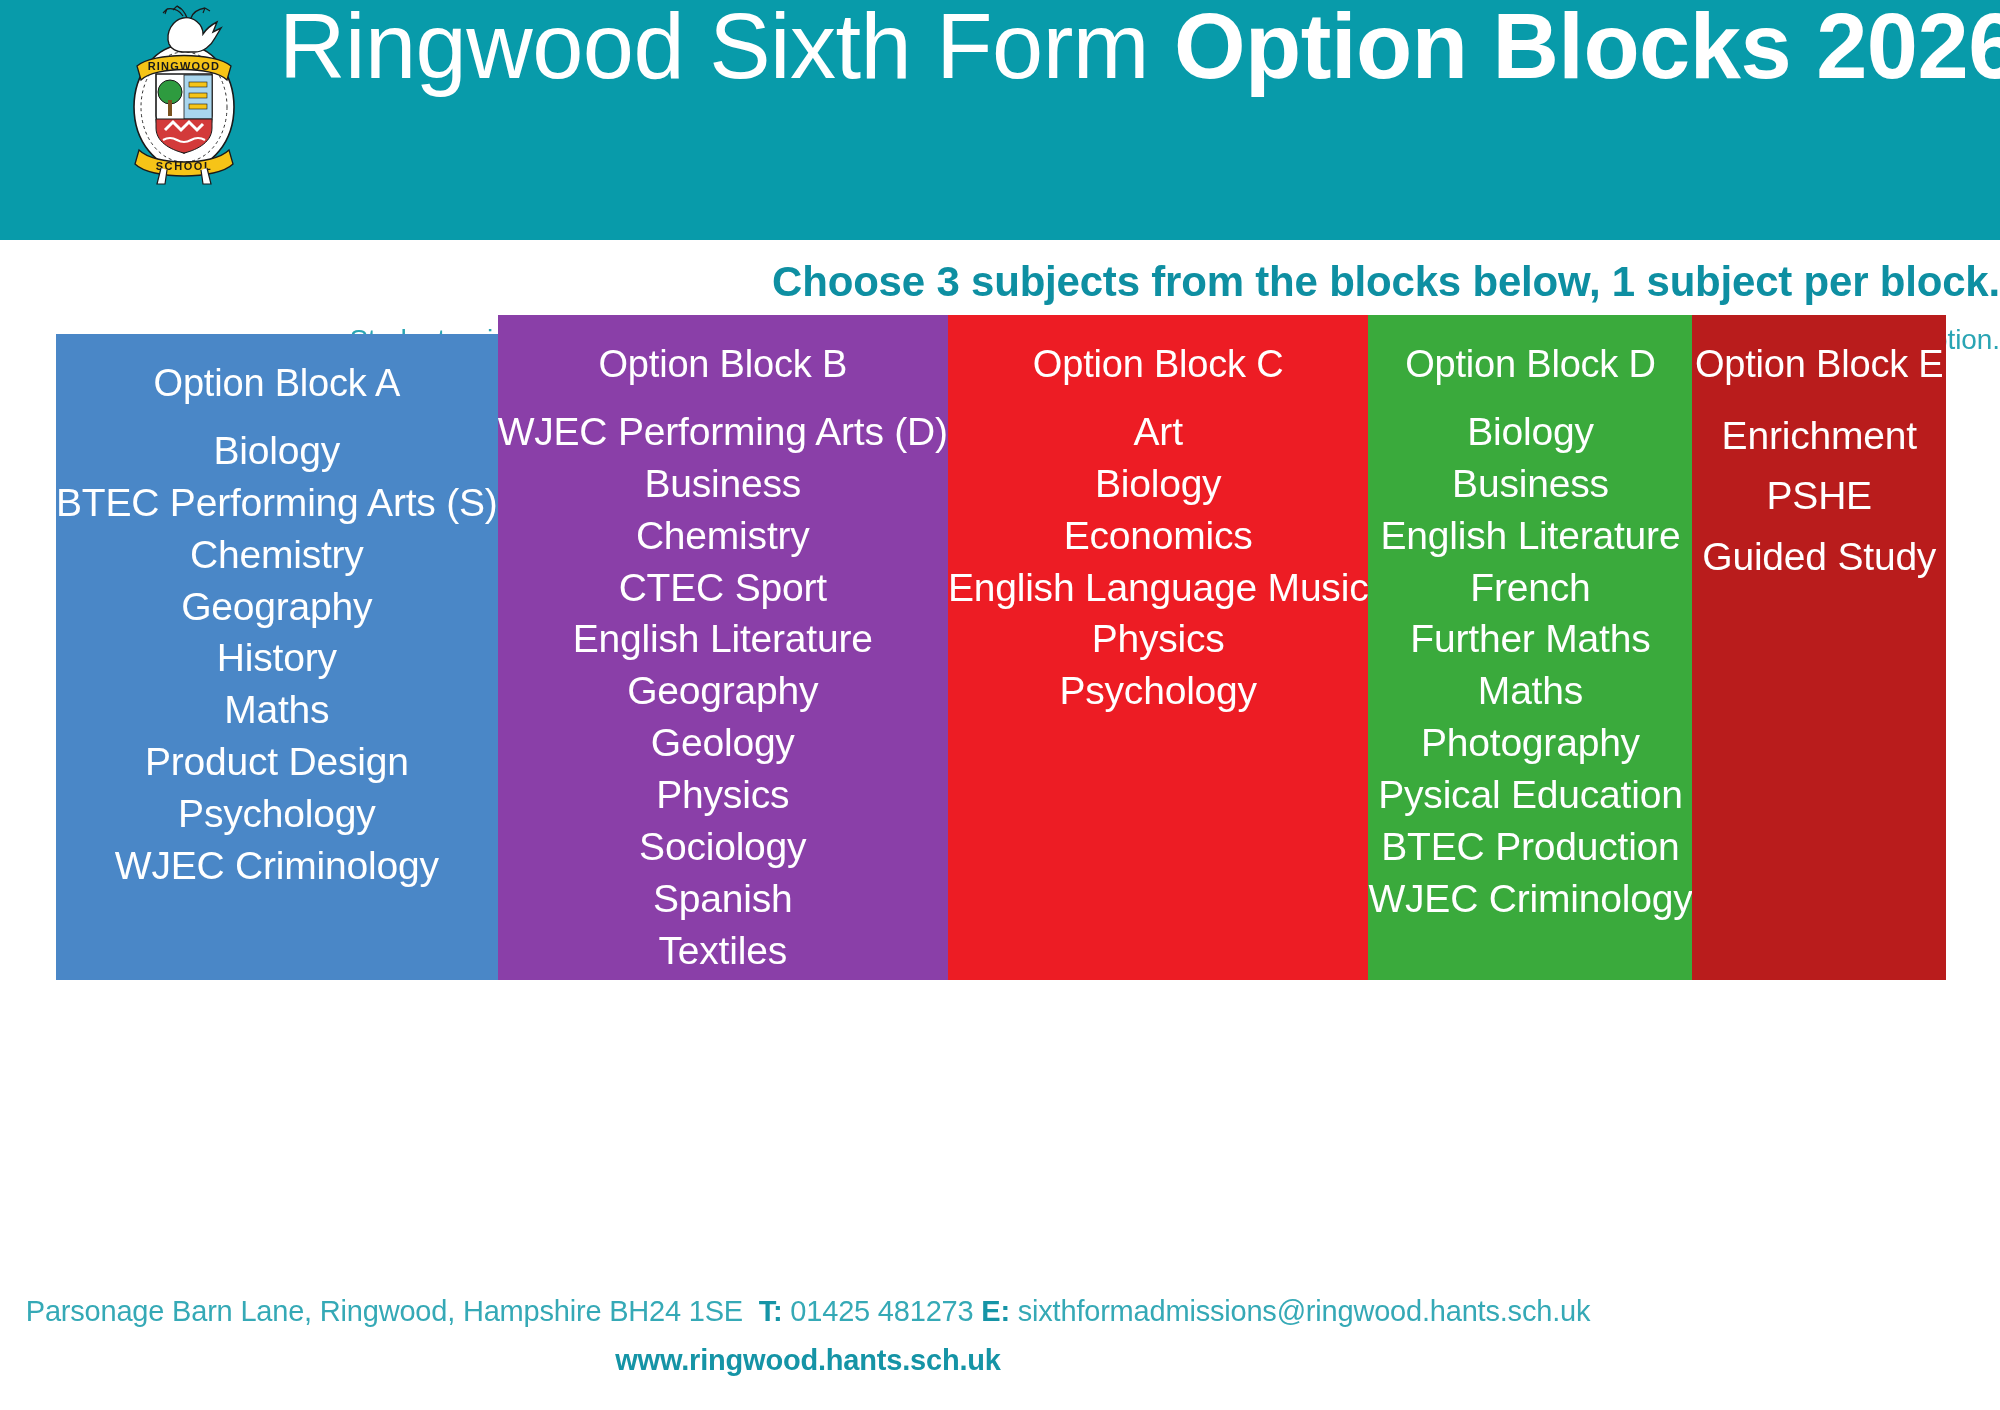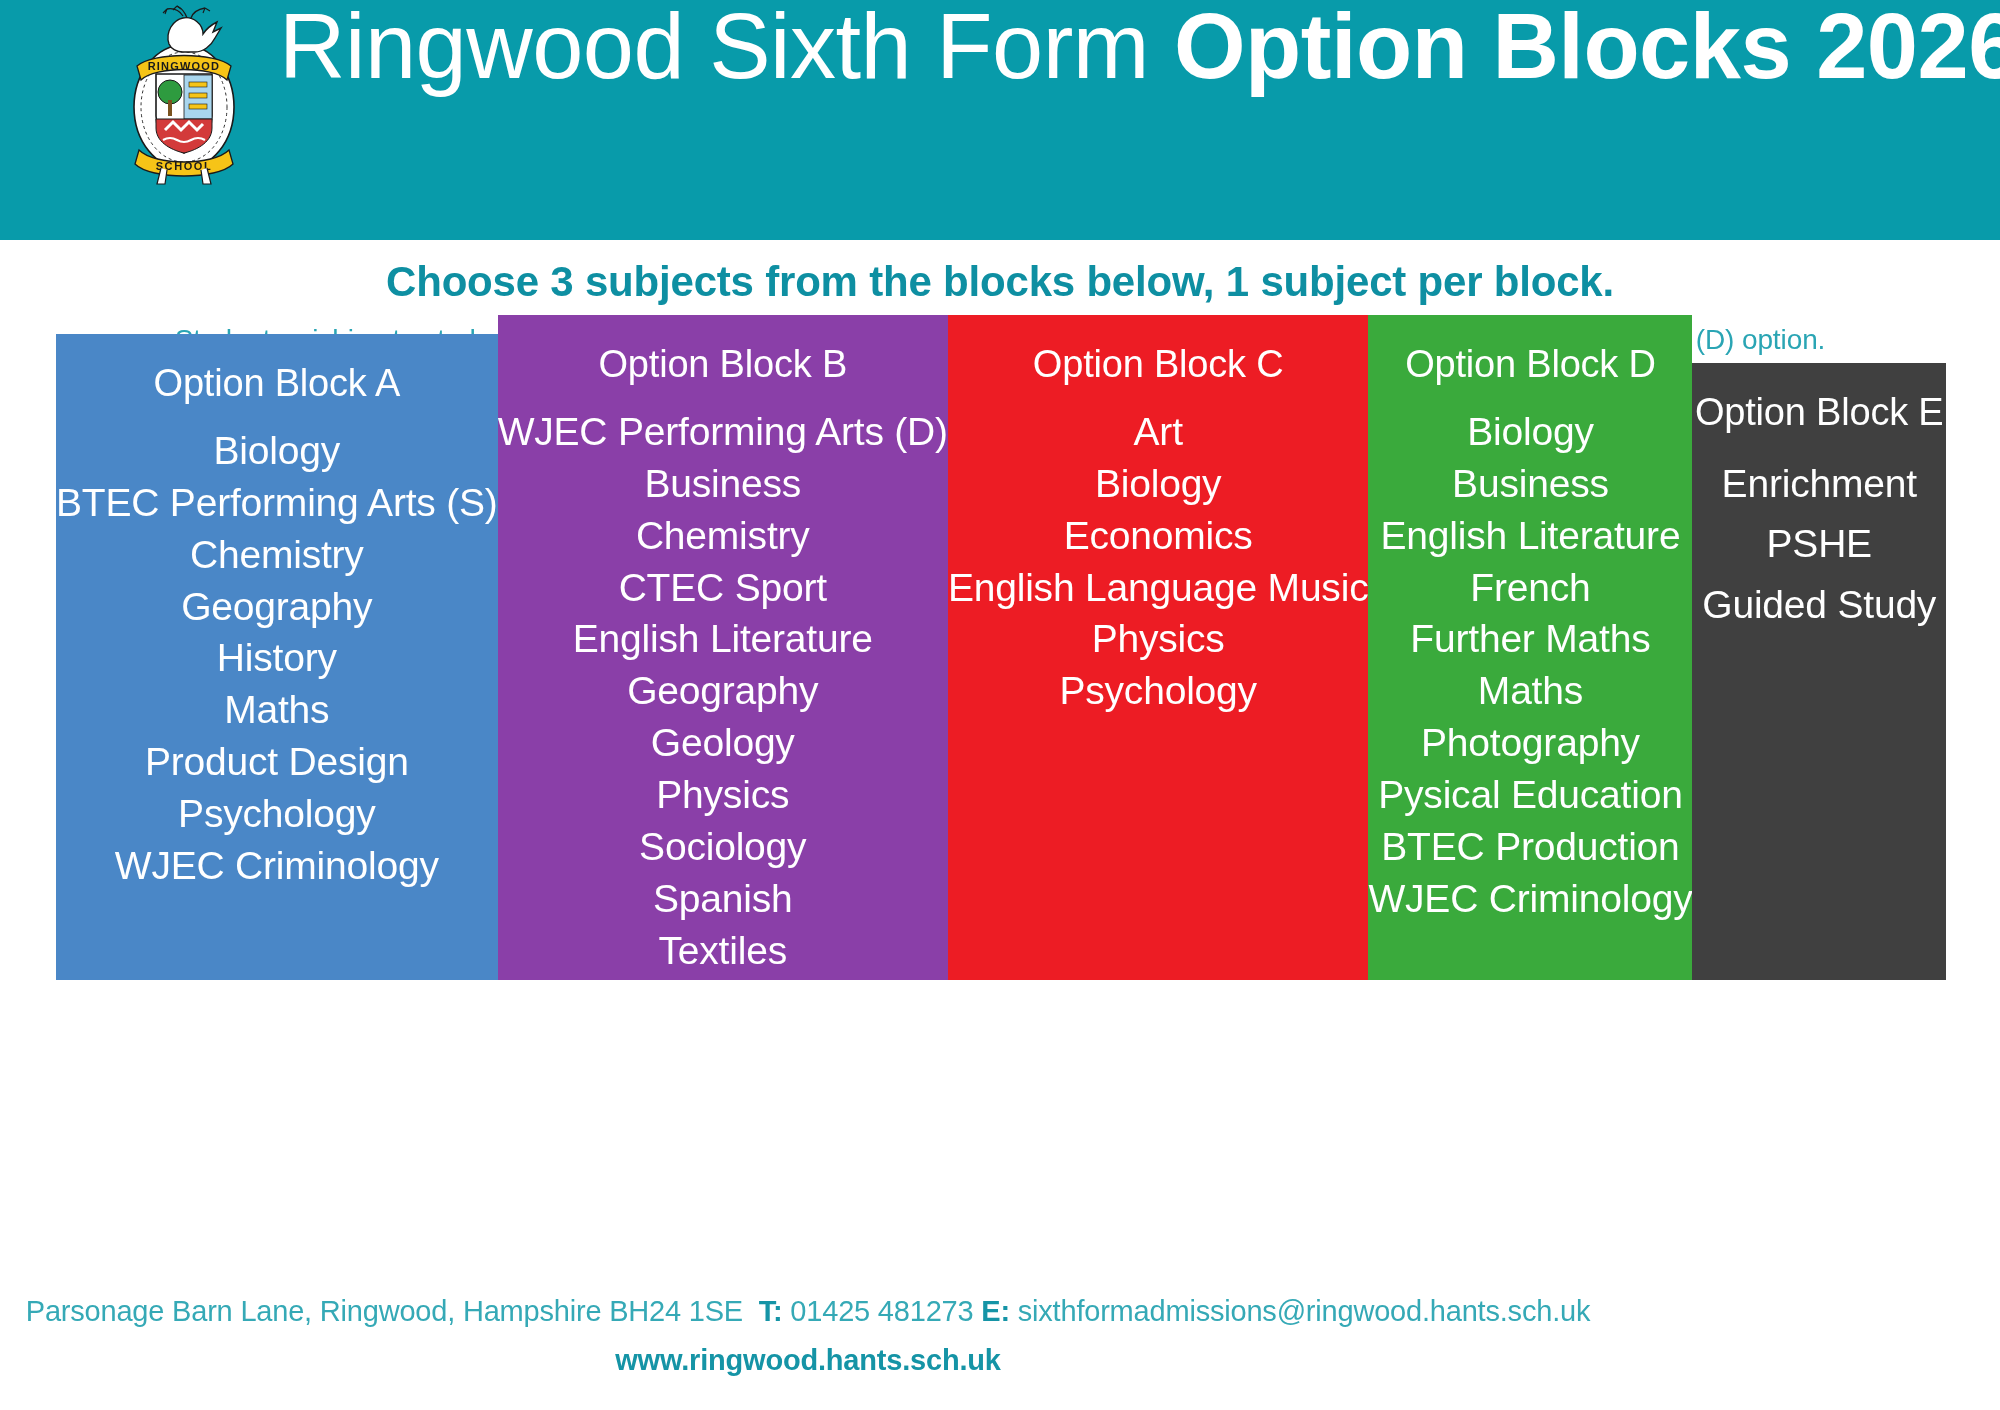--- a/index.html
+++ b/index.html
@@ -56,21 +56,21 @@
     font-weight: 700;
     letter-spacing: -0.5px;
   }
 
   
   .intro {
     position: absolute;
     left: 0;
     top: 258px;
     width: 2000px;
-    text-align: center;
+    text-align: right;
   }
   .intro-main {
     color: #0E8FA2;
     font-size: 42px;
     font-weight: 600;
     letter-spacing: -0.2px;
   }
   .intro-sub {
     margin-top: 18px;
     color: #2AA5B4;
@@ -249,21 +249,21 @@
           <li class="subject">English Literature</li>
           <li class="subject">French</li>
           <li class="subject">Further Maths</li>
           <li class="subject">Maths</li>
           <li class="subject">Photography</li>
           <li class="subject">Pysical Education</li>
           <li class="subject">BTEC Production</li>
           <li class="subject">WJEC Criminology</li>
         </ul>
     </div>
-    <div class="block wide-rows" style="background: #404040; margin-top: 48px;">
+    <div class="block wide-rows" style="background: #b91c1c;">
       <div class="block-title">Option Block E</div>
       <ul class="subject-list">
           <li class="subject">Enrichment</li>
           <li class="subject">PSHE</li>
           <li class="subject">Guided Study</li>
         </ul>
     </div>
   </div>
 
   <div class="footer">

